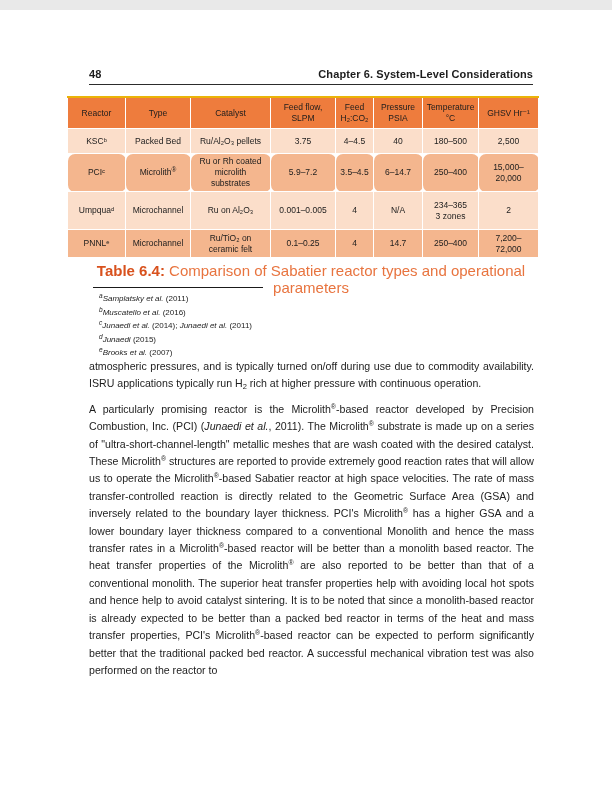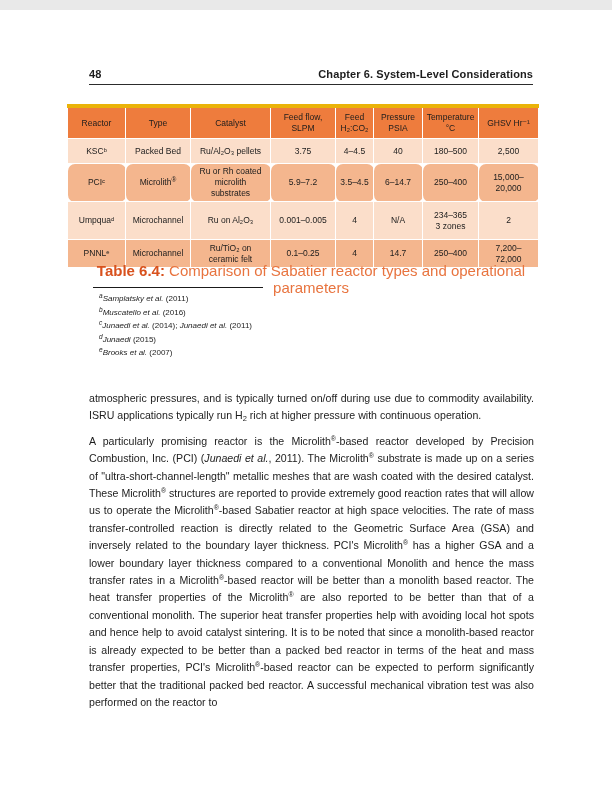--- a/index.html
+++ b/index.html
@@ -10,24 +10,24 @@
   }
   
   .runhead{
     position:absolute;left:89px;top:58px;width:444px;
     display:flex;justify-content:space-between;align-items:baseline;
     font-size:11px;font-weight:bold;letter-spacing:.1px;
   }
   .runhead-rule{position:absolute;left:89px;top:74px;width:444px;height:1.4px;background:#2c2c2c;}
   
   .reactor-table{
-    position:absolute;left:67px;top:94px;width:471px;
+    position:absolute;left:67px;top:86px;width:471px;
     border-collapse:collapse;table-layout:fixed;
     font-size:8.5px;line-height:11px;
-    border-top:4px solid #eab308;
+    border-top:2px solid #eab308;
   }
   .reactor-table th,.reactor-table td{
     border:1px solid #ffffff;white-space:pre-line;text-align:center;
     vertical-align:middle;padding:2px 1px;font-weight:normal;overflow:hidden;
   }
   .reactor-table thead th{background:var(--header-bg);height:26px;}
   .reactor-table tbody tr.odd  td{background:var(--row-odd);}
   .reactor-table tbody tr.even td{background:var(--row-even);}
   .reactor-table tbody tr:nth-child(1) td{height:20px;}
   .reactor-table tbody tr:nth-child(2) td{height:11px;border-radius:7px;}
@@ -39,21 +39,21 @@
   .caption{position:absolute;left:89px;top:252px;width:444px;text-align:center;font-size:15px;}
   .caption .cap-label{font-weight:bold;color:var(--caption-label);}
   .caption .cap-text{color:var(--caption-text);}
   
   .fn-rule{position:absolute;left:93px;top:277px;width:170px;height:1px;background:#1a1a1a;}
   .footnotes{position:absolute;left:99px;top:282px;font-size:8px;line-height:13.5px;}
   .footnotes .fn-marker{font-size:6.5px;font-style:italic;vertical-align:3px;line-height:0;}
   .footnotes i{}
   
   .bodytext{
-    position:absolute;left:89px;top:380px;width:445px;
+    position:absolute;left:89px;top:348px;width:445px;
     font-size:10.6px;line-height:17.4px;text-align:justify;
   }
   .bodytext p{margin:0 0 8px 0;}
   .bodytext i{font-style:italic;}
   .bodytext sup.reg{font-size:7px;vertical-align:4px;}
   .bodytext sub{font-size:7.5px;vertical-align:-2px;line-height:0;}
 </style>
 </head>
 <body>
 

